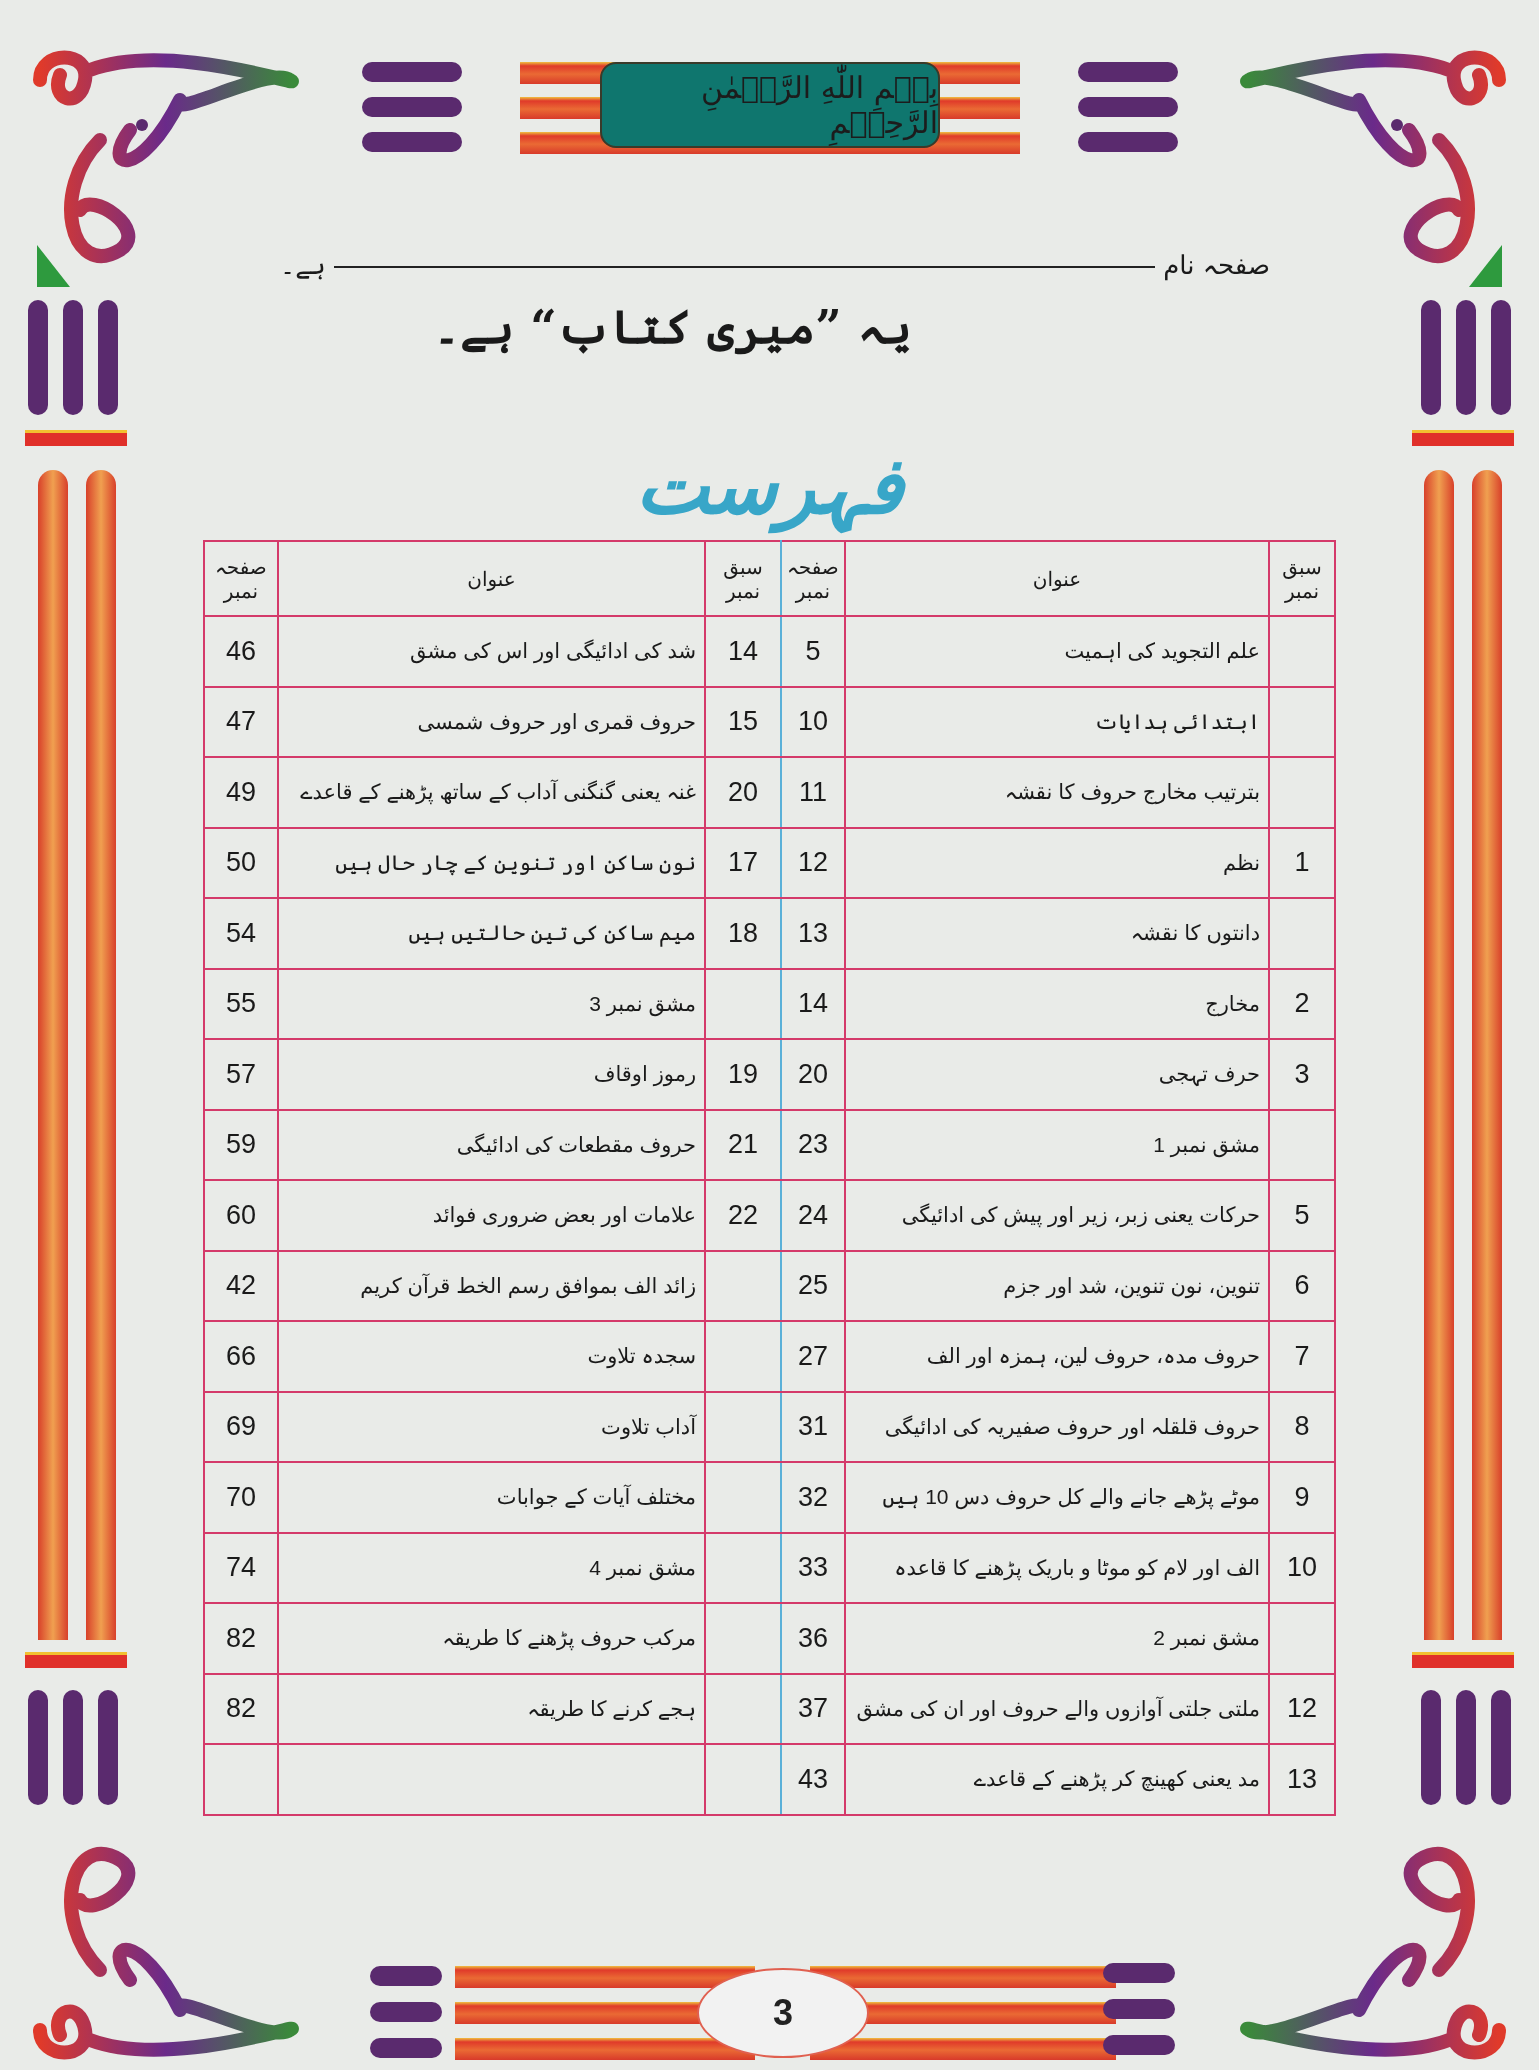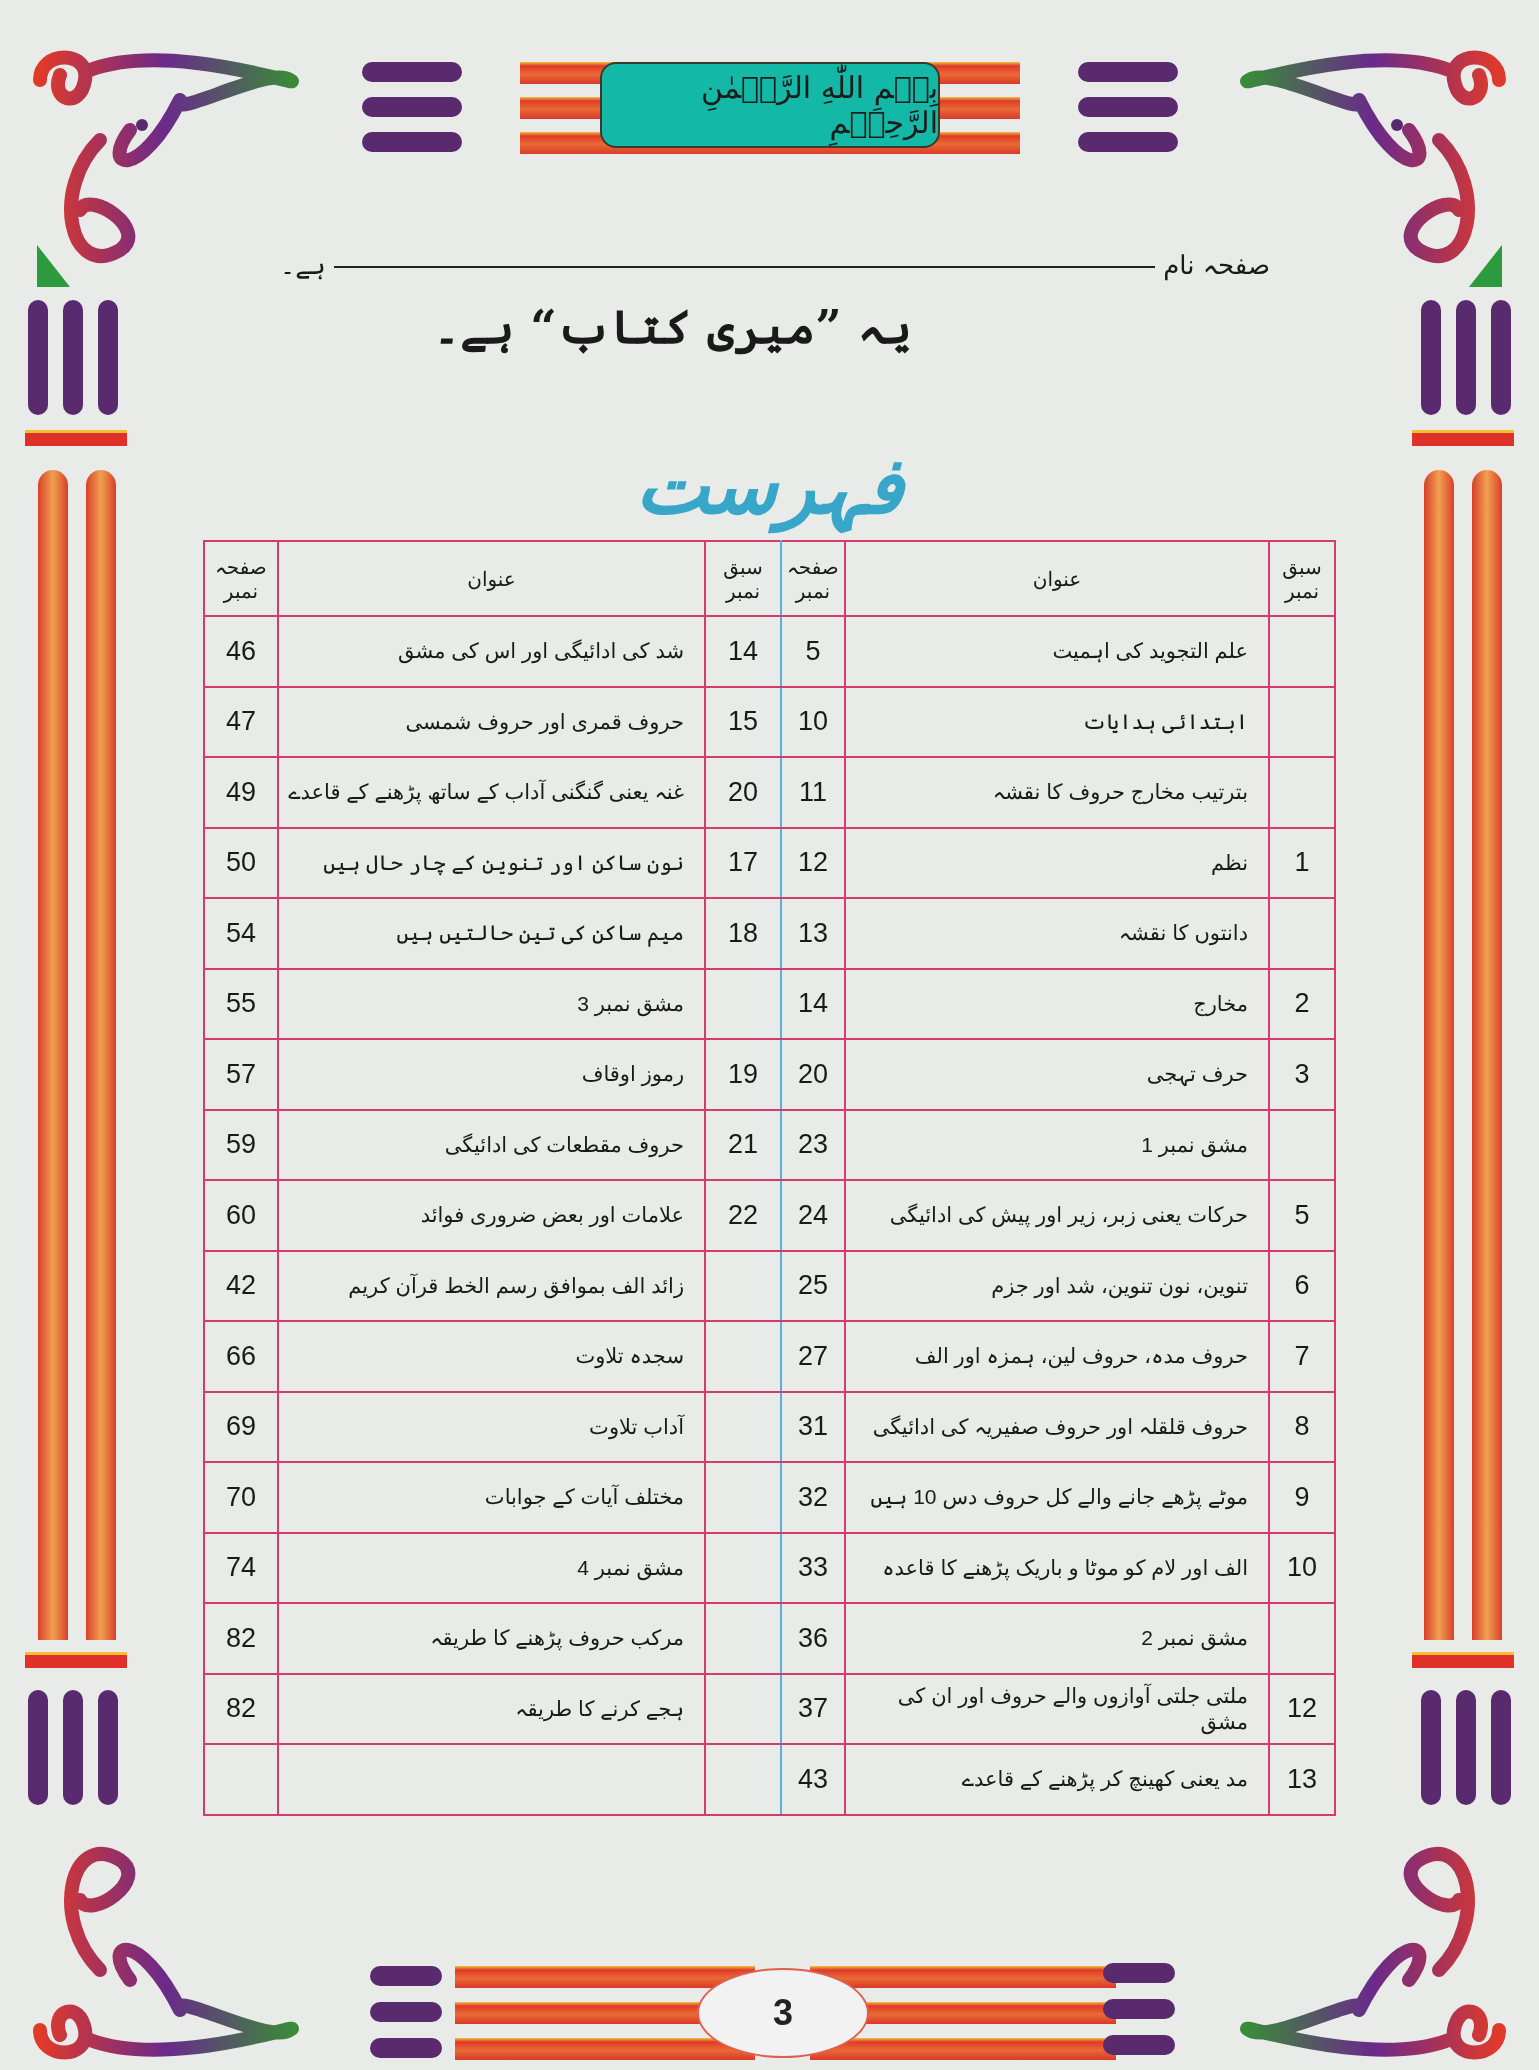--- a/index.html
+++ b/index.html
@@ -18,21 +18,21 @@
   .vpbar { position: absolute; width: 20px; border-radius: 10px; background: #5a2a6e; }
   .obar { position: absolute; height: 22px; background: linear-gradient(#f0c040 0, #e03a2a 18%, #ea6a34 55%, #d83a2a 100%); }
   .vcol { position: absolute; width: 30px; border-radius: 15px 15px 0 0;
           background: linear-gradient(90deg, #d8402a 0%, #f0a050 50%, #d8402a 100%); }
   .redline { position: absolute; height: 16px; background: #e0302a; border-top: 3px solid #f2c030; }
   .tri { position: absolute; width: 0; height: 0; }
 
   
   .basmala {
     position: absolute; left: 600px; top: 62px; width: 340px; height: 86px;
-    background: #14b8a6; border: 2px solid #3a3a2a; border-radius: 16px;
+    background: #0f766e; border: 2px solid #3a3a2a; border-radius: 16px;
     display: flex; align-items: center; justify-content: center;
     font-family: "DejaVu Serif", serif; font-size: 30px; direction: rtl; color: #1c1c1c;
   }
 
   .name-line {
     position: absolute; top: 230px; left: 280px; width: 990px; height: 50px;
     direction: rtl; display: flex; align-items: flex-end; font-size: 26px;
     font-family: "DejaVu Serif", serif;
   }
   .name-line .blank { flex: 1; border-bottom: 2px solid #222; margin: 0 8px 12px 8px; }
@@ -56,21 +56,21 @@
   .toc td, .toc th {
     border: 2px solid #d43a6a; height: 70.5px; vertical-align: middle;
     font-family: "Liberation Sans", sans-serif; font-weight: normal;
   }
   .toc th {
     height: 75px; font-family: "DejaVu Serif", serif; font-size: 20px; text-align: center; direction: rtl;
   }
   .num { font-size: 27px; text-align: center; }
   .ttl {
     direction: rtl; text-align: right; font-family: "DejaVu Serif", serif; font-size: 21px;
-    padding-right: 20px; line-height: 1.25;
+    padding-right: 8px; line-height: 1.25;
   }
   .toc .bl { border-right: 2px solid #5ab0d8; }
   .toc .bl2 { border-left: 2px solid #5ab0d8; }
 
   
   .pageno-oval {
     position: absolute; left: 697px; top: 1968px; width: 172px; height: 90px;
     border-radius: 50%; background: #f2f2f2; border: 2px solid #e06050;
     display: flex; align-items: center; justify-content: center;
     font-family: "Liberation Sans", sans-serif; font-weight: bold; font-size: 36px; color: #222;

